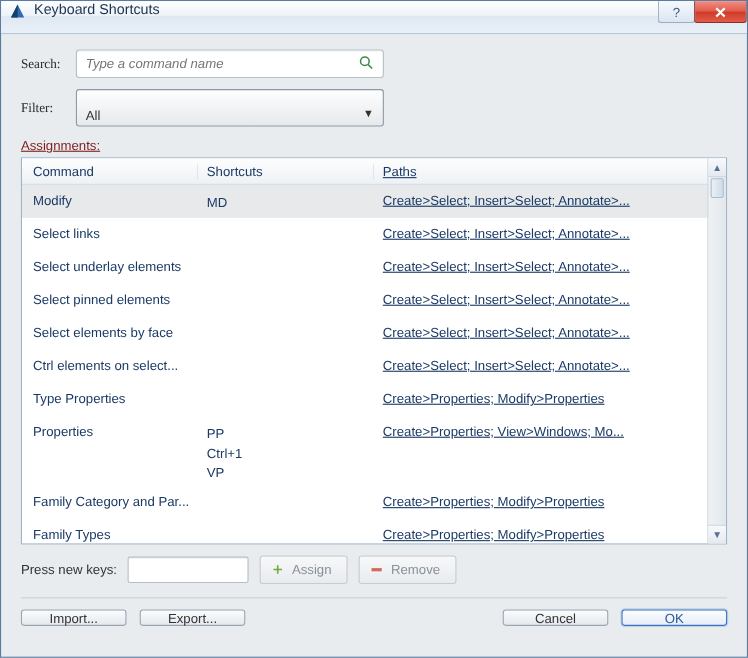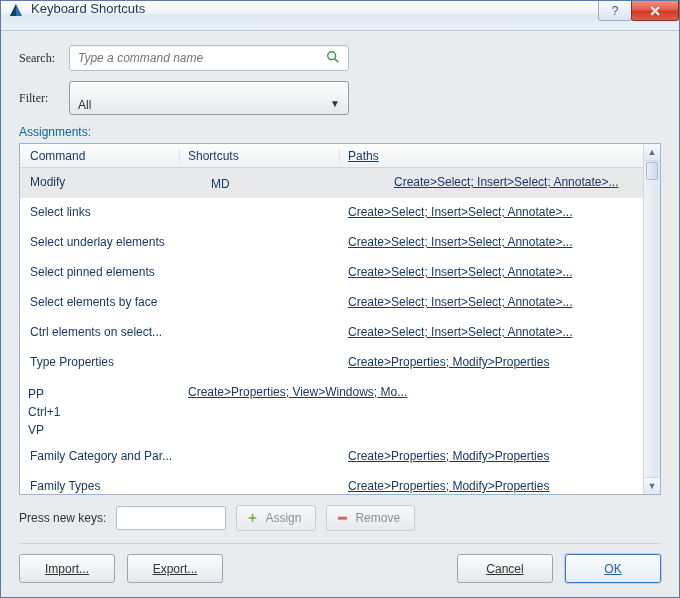--- a/index.html
+++ b/index.html
@@ -69,21 +69,21 @@
     flex: 0 0 280px;
     height: 26px;
     border: 1px solid #8f9aa5;
     border-radius: 3px;
     background: linear-gradient(to bottom,#fefefe,#e6e9ec);
     display:flex; align-items:flex-start; padding:16px 8px;
     justify-content:space-between;
     color:#333;
   }
   .filter-select .dd-arrow { color:#333; font-size:10px; }
-  .section-label { color:#0369a1; margin: 6px 0 4px 0; }
+  .section-label { color:#7f1d1d; margin: 6px 0 4px 0; text-decoration: underline; }
   .table-wrap {
     border: 1px solid #9fb4ca;
     background:#fff;
     height: 352px;
     position:relative;
   }
   .table-head {
     display:flex;
     height: 24px;
     background: linear-gradient(to bottom,#fdfdfd,#eef2f5);
@@ -96,21 +96,21 @@
   .col-path{ flex:1; padding-left:8px;text-decoration:underline; }
   .table-body { overflow:hidden; }
   .trow {
     display:flex;
     min-height: 30px;
     align-items:flex-start;
     padding-top:7px;
     color:#1a3a66;
     border-bottom:0;
   }
-  .trow.selected { background:#e7e9eb;gap:23px; }
+  .trow.selected { background:#e7e9eb; }
   .trow .col-cmd, .trow .col-sc, .trow .col-path { border:none; }
   .trow .multi { display:flex; flex-direction:column; line-height:18px; }
   .scrollbar {
     position:absolute; right:0; top:0; bottom:0; width:17px;
     background:linear-gradient(to right,#eef2f5,#e2e7ec);
     border-left:1px solid #d0d8e0;
   }
   .scroll-up, .scroll-down {
     height:17px; display:flex;align-items:center;justify-content:center;
     color:#5a7090; font-size:9px;
@@ -143,25 +143,25 @@
     color:#6fae3a; font-weight:bold; font-size:14px;
   }
   .btn-flat .ic-minus {
     display:inline-flex; width:14px;height:14px;align-items:center;justify-content:center;
     color:#d06a5a; font-weight:bold; font-size:14px;
   }
   .hr { height:1px; background:#c9d1d8; margin:12px 0 10px 0; }
   .footer { display:flex; gap:12px; }
   .footer .spacer { flex:1; }
   .btn {
-    min-width:96px; height:29px;
+    min-width:96px; height:15px;
     border:1px solid #9aa7b3; border-radius:3px;
     background:linear-gradient(to bottom,#fbfcfd,#e5e9ed);
     color:#333; font-size:12px;
-    display:inline-flex;align-items:center;justify-content:center;text-decoration:underline;
+    display:inline-flex;align-items:center;justify-content:center;
   }
   .btn.primary {
     border:1px solid #3d77c2;
     box-shadow: 0 0 0 1px rgba(61,119,194,0.25);
     background:linear-gradient(to bottom,#fbfdff,#e6eef8);
     color:#2a5a9a;
   }
 </style>
 </head>
 <body>
@@ -261,20 +261,21 @@
           <div class="col-path">Create&gt;Select; Insert&gt;Select; Annotate&gt;...</div>
         </div>
         <div class="trow">
           <div class="col-cmd">Type Properties</div>
           <div class="col-sc">
             <div class="multi"></div>
           </div>
           <div class="col-path">Create&gt;Properties; Modify&gt;Properties</div>
         </div>
         <div class="trow" style="min-height: 64px;">
+          <div class="col-cmd">Properties</div>
           <div class="col-sc">
             <div class="multi">
               <span>PP</span>
               <span>Ctrl+1</span>
               <span>VP</span>
             </div>
           </div>
           <div class="col-path">Create&gt;Properties; View&gt;Windows; Mo...</div>
         </div>
         <div class="trow">

